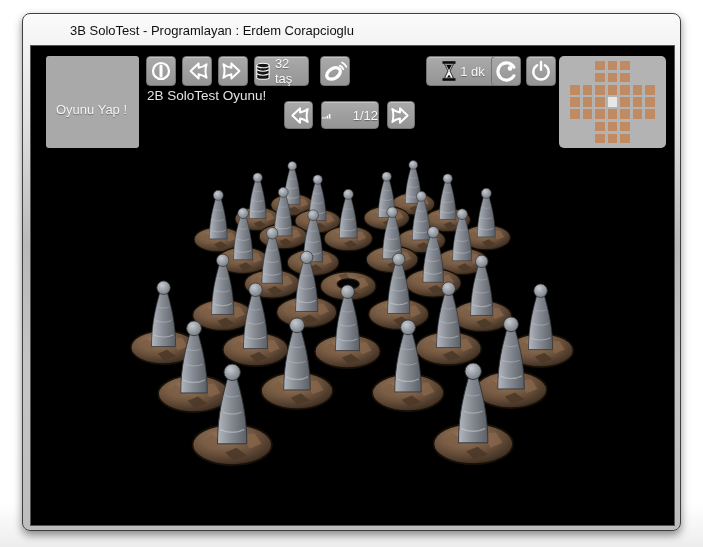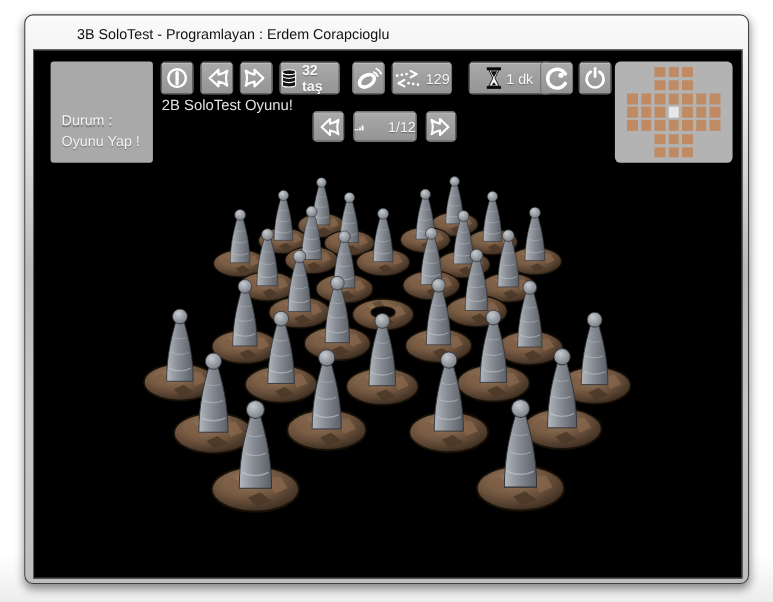--- a/index.html
+++ b/index.html
@@ -70,70 +70,54 @@
 <div class="canvas">
   <div class="window">
 
     <div class="titlebar">
       <span>3B SoloTest - Programlayan : Erdem Corapcioglu</span>
     </div>
 
     <div class="client">
 
       <div class="status-box">
-        <div>Durum :</div>
         <div>Oyunu Yap !</div>
       </div>
 
       <div class="tbtn" style="left:115px;width:30px;">
         <svg width="24" height="24" viewBox="0 0 30 30">
           <circle cx="15" cy="15" r="10" fill="none" stroke="#fff" stroke-width="2.8"></circle>
           <rect x="13.1" y="7" width="3.8" height="16" rx="1.9" fill="#fff"></rect>
         </svg>
       </div>
       <div class="tbtn" style="left:151px;width:30px;">
         <svg width="24" height="24" viewBox="0 0 30 30">
           <path d="M7,15 L17,5.5 L17,11 C21,10.3 24.5,8.7 27,6.5 C25.2,12 25.2,18 27,23.5 C24.5,21.3 21,19.7 17,19 L17,24.5 Z" fill="none" stroke="#fff" stroke-width="2.5" stroke-linejoin="round"></path>
         </svg>
       </div>
       <div class="tbtn" style="left:187px;width:30px;">
         <svg width="24" height="24" viewBox="0 0 30 30">
           <path d="M23,15 L13,5.5 L13,11 C9,10.3 5.5,8.7 3,6.5 C4.8,12 4.8,18 3,23.5 C5.5,21.3 9,19.7 13,19 L13,24.5 Z" fill="none" stroke="#fff" stroke-width="2.5" stroke-linejoin="round"></path>
         </svg>
       </div>
-      <div class="tbtn" style="left:223px;width:55px;font-weight:bold;">
+      <div class="tbtn" style="left:223px;width:55px;">
         <svg width="17" height="21" viewBox="0 0 18 22">
           <path d="M2,4.2 L2,18 C2,20.4 16,20.4 16,18 L16,4.2" fill="#141414" stroke="#fafafa" stroke-width="1.2"></path>
           <ellipse cx="9" cy="4.2" rx="7" ry="2.6" fill="#141414" stroke="#fafafa" stroke-width="1.2"></ellipse>
           <path d="M2,9 C6,11 12,11 16,9" stroke="#fafafa" stroke-width="1.2" fill="none"></path>
           <path d="M2,13.5 C6,15.5 12,15.5 16,13.5" stroke="#fafafa" stroke-width="1.2" fill="none"></path>
         </svg>
         <span>32 taş</span>
       </div>
       <div class="tbtn" style="left:289px;width:30px;">
         <svg width="25" height="25" viewBox="0 0 32 32">
           <ellipse cx="13.5" cy="18.5" rx="9.5" ry="6.3" transform="rotate(-33 13.5 18.5)" fill="none" stroke="#fff" stroke-width="4.2"></ellipse>
           <path d="M21.5,8.5 A8,8 0 0 1 26,13" fill="none" stroke="#fff" stroke-width="2.2" stroke-linecap="round"></path>
           <path d="M24.5,4.5 A12.5,12.5 0 0 1 30,10" fill="none" stroke="#fff" stroke-width="2.2" stroke-linecap="round"></path>
         </svg>
-      </div>
-      <div class="tbtn" style="left:325px;width:55px;">
-        <svg width="25" height="17" viewBox="0 0 26 18">
-          <g fill="#fff">
-            <circle cx="3" cy="6" r="1.3"></circle>
-              <circle cx="7.5" cy="5.3" r="1.3"></circle>
-              <circle cx="12" cy="4.6" r="1.3"></circle>
-            <circle cx="14" cy="13.4" r="1.3"></circle>
-              <circle cx="18.5" cy="14.1" r="1.3"></circle>
-              <circle cx="23" cy="14.8" r="1.3"></circle>
-          </g>
-          <path d="M16,1.5 L21.8,4.6 L16,7.7" fill="none" stroke="#fff" stroke-width="2" stroke-linecap="round" stroke-linejoin="round"></path>
-          <path d="M10,10.3 L4.2,13.4 L10,16.5" fill="none" stroke="#fff" stroke-width="2" stroke-linecap="round" stroke-linejoin="round"></path>
-        </svg>
-        <span>129</span>
       </div>
       <div class="tbtn" style="left:395px;width:75px;">
         <svg width="14" height="20" viewBox="0 0 14 20">
           <rect x="0.5" y="0.2" width="13" height="2.6" fill="#0a0a0a"></rect>
           <rect x="0.5" y="17.2" width="13" height="2.6" fill="#0a0a0a"></rect>
           <path d="M2.5,2.8 L11.5,2.8 L8,10 L11.5,17.2 L2.5,17.2 L6,10 Z" fill="#f5f5f5" stroke="#0a0a0a" stroke-width="0.8"></path>
           <path d="M4,3.8 L10,3.8 L7,9.2 Z" fill="#0a0a0a"></path>
           <path d="M5,16.4 L9,16.4 L7,13.8 Z" fill="#0a0a0a"></path>
         </svg>
         <span>1 dk</span>

